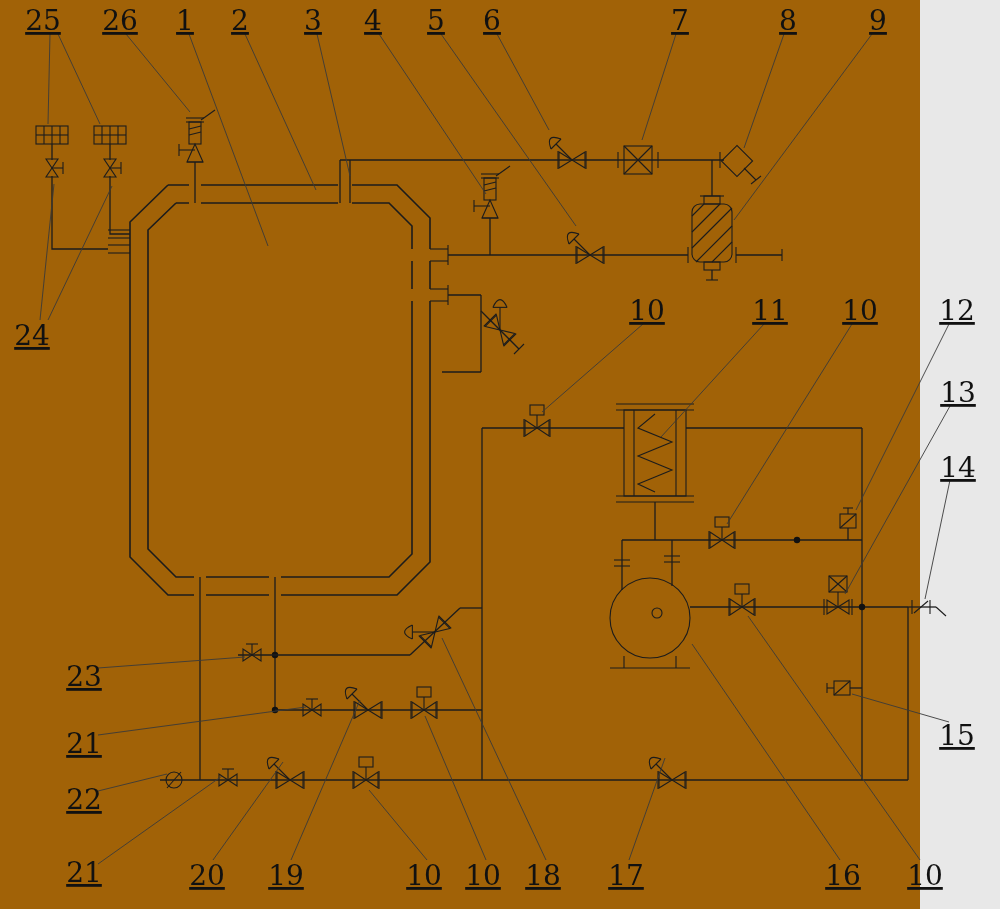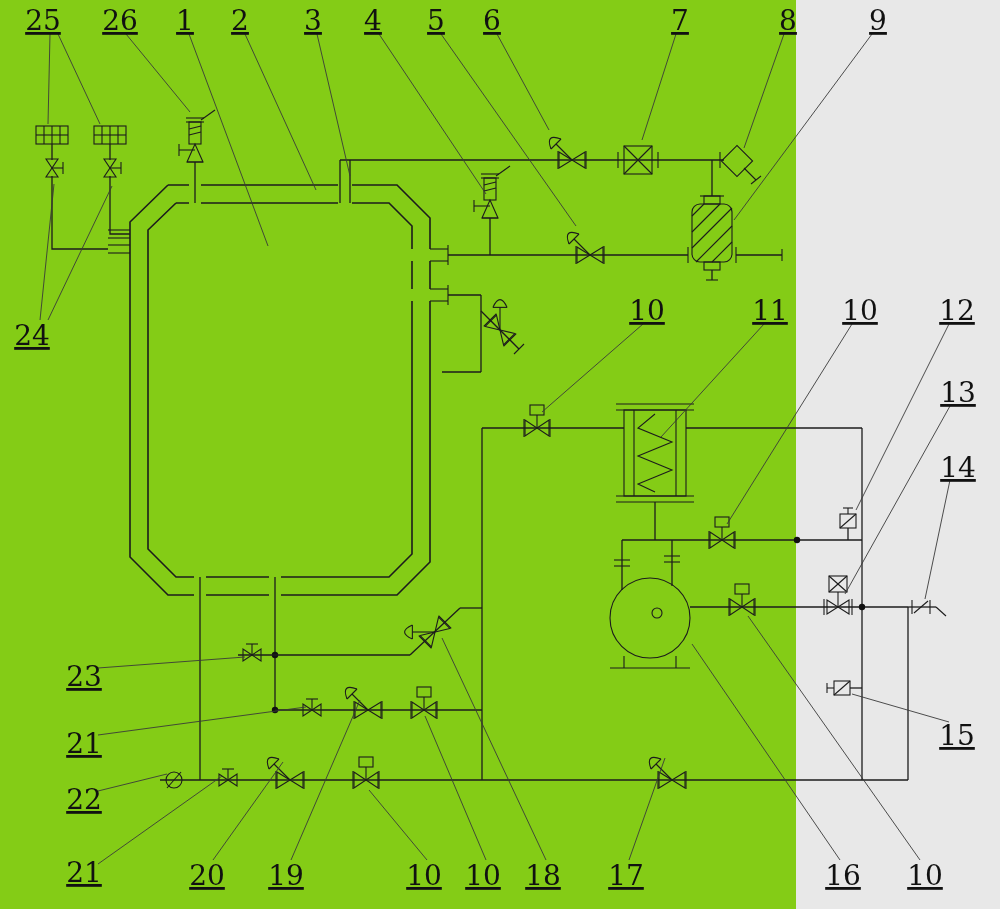--- a/index.html
+++ b/index.html
@@ -1,16 +1,16 @@
 <!DOCTYPE html>
 <html><head>
 <meta charset="utf-8">
 <style>
   html,body{margin:0;padding:0;background:#e8e8e8;}
-  .stage{width:796px;height:909px;background:#84cc16;position:relative;font-family:"DejaVu Serif",serif;}
+  .stage{width:920px;height:909px;background:#a16207;position:relative;font-family:"DejaVu Serif",serif;}
   svg{display:block;}
   .wall{stroke:#1c1c1c;stroke-width:1.6;fill:none;}
   .pipe{stroke:#1c1c1c;stroke-width:1.3;fill:none;}
   .sym{stroke:#1c1c1c;stroke-width:1.1;fill:none;}
   .leader{stroke:#3a3a3a;stroke-width:0.9;fill:none;}
   .dot{fill:#111;stroke:none;}
   text.ref{font-family:"DejaVu Serif",serif;font-size:28px;fill:#111;text-anchor:middle;text-decoration:underline;}
 </style>
 </head>
 <body>

